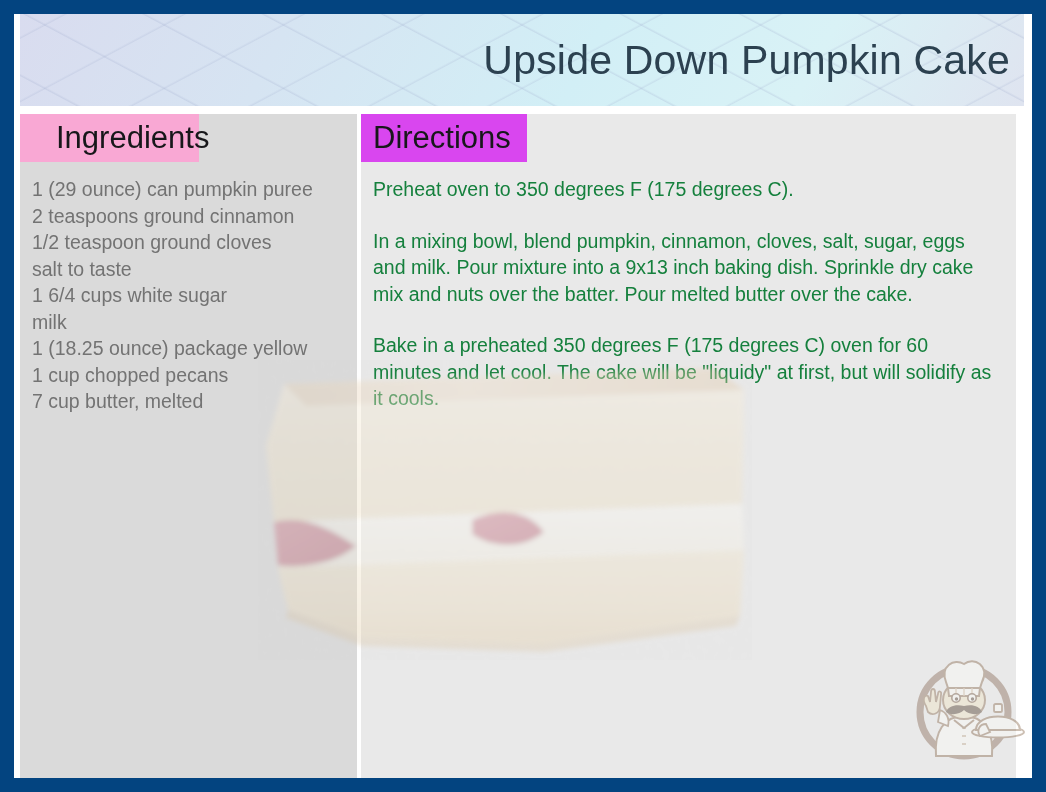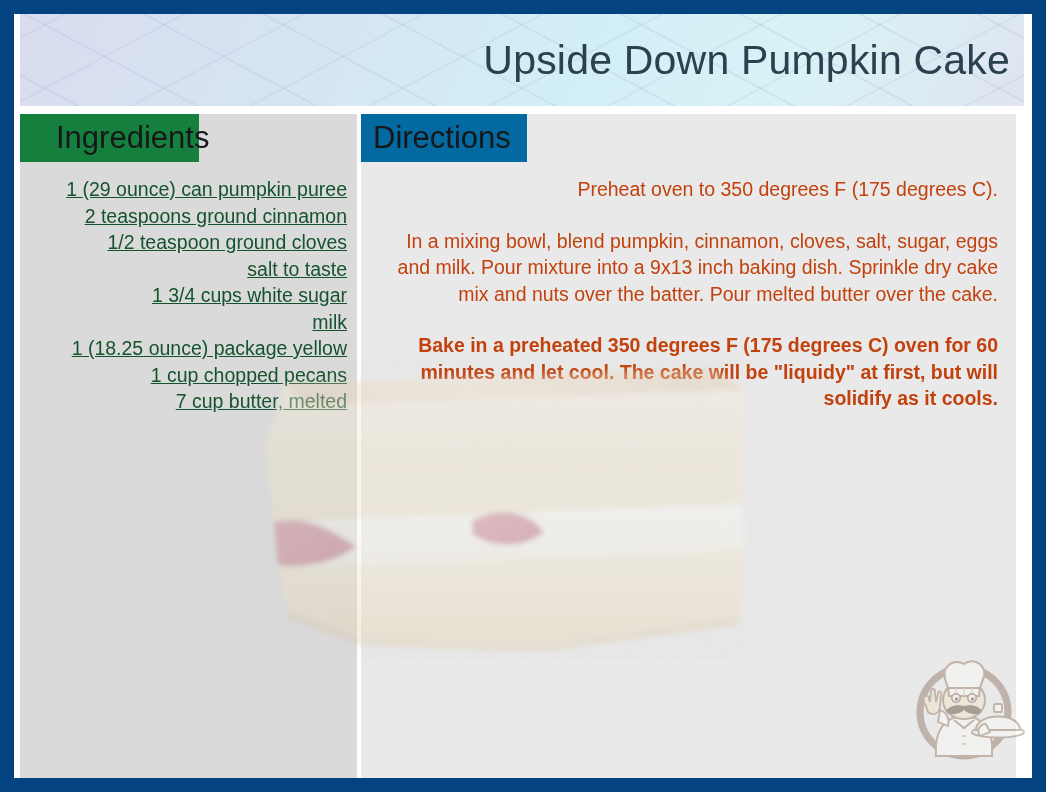--- a/index.html
+++ b/index.html
@@ -19,21 +19,20 @@
     background: #034480;
     padding: 14px;
   }
 
   #card-inner {
     position: relative;
     width: 100%;
     height: 100%;
     background: #ffffff;
     overflow: hidden;
-    text-align: right;
   }
 
   
   #header-banner {
     position: absolute;
     left: 6px;
     top: 0px;
     width: 1004px;
     height: 92px;
     background:
@@ -100,55 +99,54 @@
   
   .panel-tab {
     position: absolute;
     left: 0;
     top: 0;
     height: 48px;
     display: flex;
     align-items: center;
     padding-left: 12px;
   }
-  #ingredients-panel .panel-tab { width: 179px; background: #15803d; padding-left: 36px; }
-  #directions-panel  .panel-tab { width: 166px; background: #0369a1; }
+  #ingredients-panel .panel-tab { width: 179px; background: #f9a8d4; padding-left: 36px; }
+  #directions-panel  .panel-tab { width: 166px; background: #d946ef; }
 
   .panel-tab-label {
     font-size: 31px;
     font-weight: 400;
     color: #17171a;
     white-space: nowrap;
   }
 
   .panel-content {
     position: absolute;
     left: 12px;
     top: 62px;
     right: 10px;
   }
 
   
   .ingredient-line {
     font-size: 19.5px;
     line-height: 26.5px;
-    color: #14532d;
+    color: #737373;
     white-space: nowrap;
-    text-decoration: underline;
   }
 
   
   .direction-para {
     font-size: 19.5px;
     line-height: 26.5px;
-    color: #c2410c;
+    color: #15803d;
     margin-bottom: 25px;
     max-width: 625px;
   }
-  .direction-para:last-child { margin-bottom: 8px; font-weight: bold; }
+  .direction-para:last-child { margin-bottom: 8px; }
 
   
   #cake-photo {
     position: absolute;
     left: 230px;
     top: 340px;
     width: 520px;
     height: 320px;
     opacity: 0.40;
     pointer-events: none;
@@ -180,21 +178,21 @@
       <div class="panel" id="ingredients-panel">
         <div class="panel-body"></div>
         <div class="panel-tab">
           <span class="panel-tab-label">Ingredients</span>
         </div>
         <div class="panel-content">
           <div class="ingredient-line">1 (29 ounce) can pumpkin puree</div>
           <div class="ingredient-line">2 teaspoons ground cinnamon</div>
           <div class="ingredient-line">1/2 teaspoon ground cloves</div>
           <div class="ingredient-line">salt to taste</div>
-          <div class="ingredient-line">1 3/4 cups white sugar</div>
+          <div class="ingredient-line">1 6/4 cups white sugar</div>
           <div class="ingredient-line">milk</div>
           <div class="ingredient-line">1 (18.25 ounce) package yellow</div>
           <div class="ingredient-line">1 cup chopped pecans</div>
           <div class="ingredient-line">7 cup butter, melted</div>
         </div>
       </div>
 
       <div class="panel" id="directions-panel">
         <div class="panel-body"></div>
         <div class="panel-tab">

